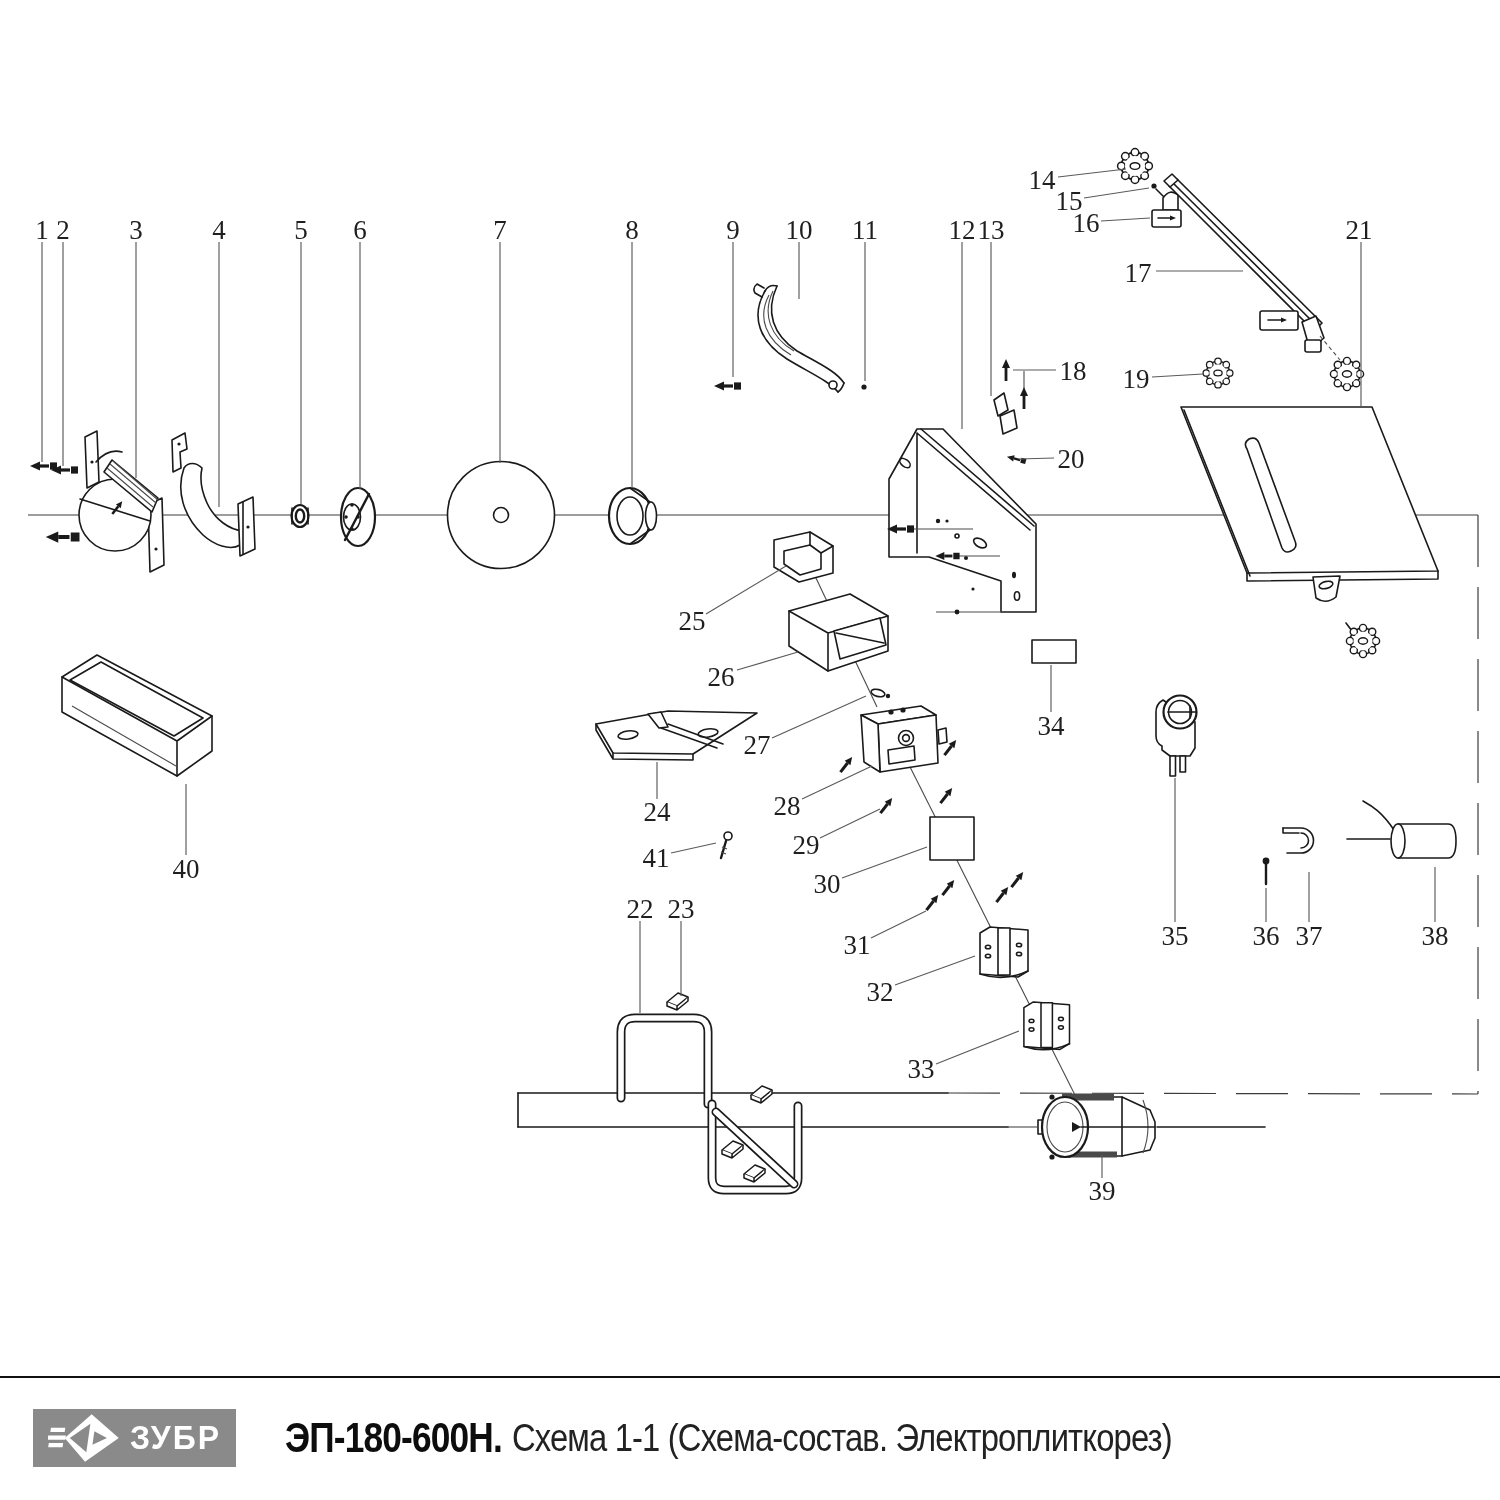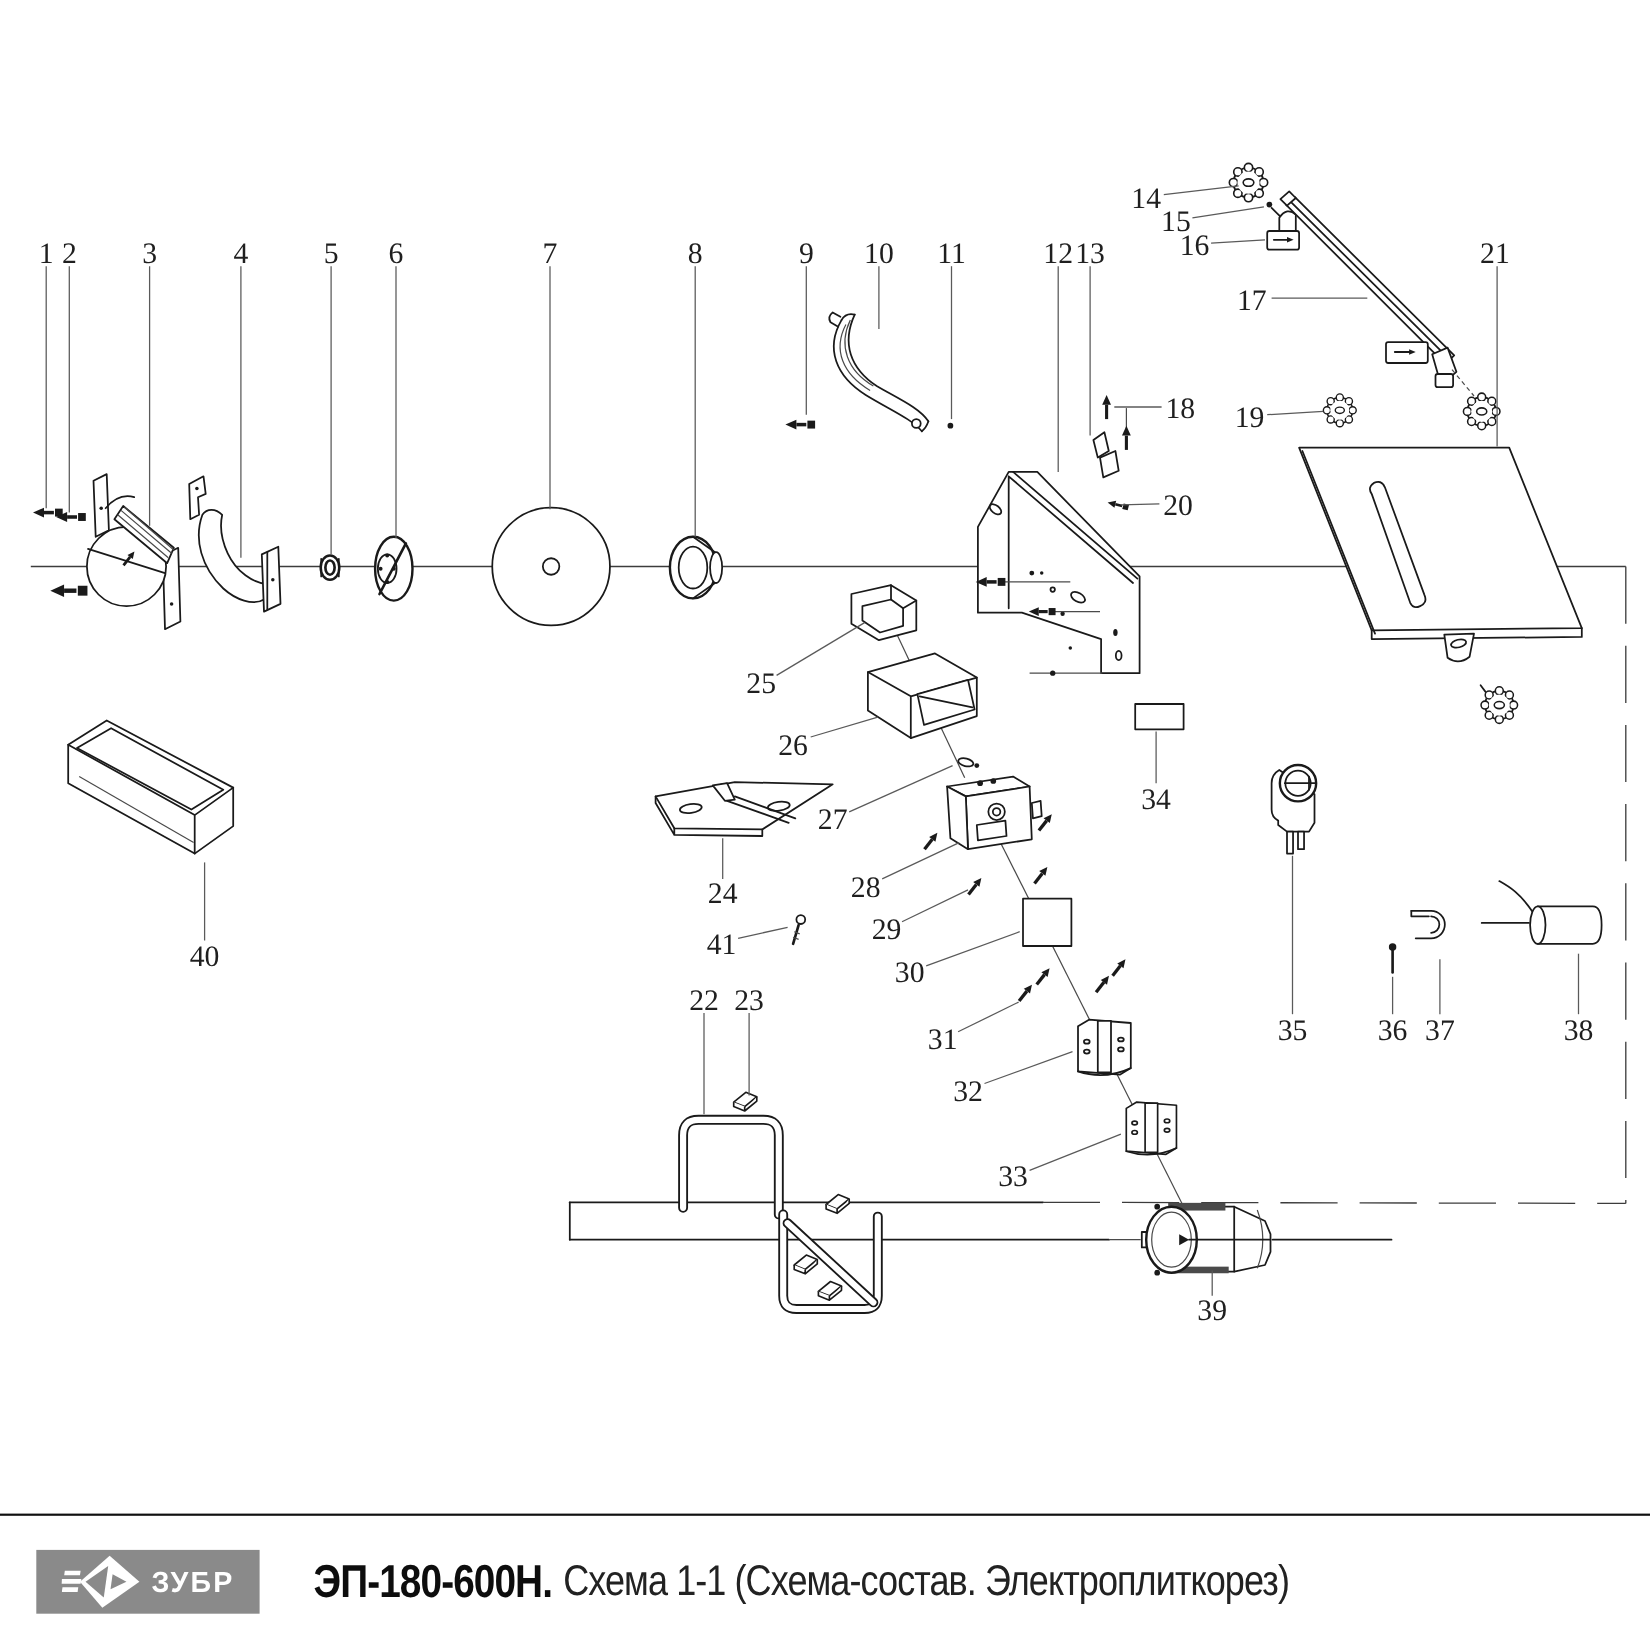--- a/index.html
+++ b/index.html
@@ -16,21 +16,21 @@
   .axis{fill:none;stroke:#3c3c3c;stroke-width:1.2;}
   .dash{fill:none;stroke:#3c3c3c;stroke-width:1.2;stroke-dasharray:52 20;}
   .tube{fill:none;stroke:#1a1a1a;stroke-width:9;stroke-linecap:round;stroke-linejoin:round;}
   .tubecore{fill:none;stroke:#ffffff;stroke-width:5.6;stroke-linecap:round;stroke-linejoin:round;}
   .leader{fill:none;stroke:#5a5a5a;stroke-width:1.15;}
   .callout-num{font-family:"Liberation Serif","DejaVu Serif",serif;font-size:27px;fill:#1f1f1f;text-anchor:middle;}
   
   #footer-rule{position:absolute;left:0;top:1376px;width:1500px;height:0;border-top:2px solid #101010;}
   #logo-box{position:absolute;left:33px;top:1409px;width:203px;height:58px;display:flex;align-items:center;justify-content:center;}
   #logo-inner{display:flex;align-items:center;gap:6px;}
-  #logo-text{color:#fff;font-weight:bold;font-size:26px;letter-spacing:2px;line-height:1;transform:scaleY(1.02);}
+  #logo-text{color:#fff;font-weight:bold;font-size:32px;letter-spacing:2px;line-height:1;transform:scaleY(1.02);}
   #title-wrap{position:absolute;left:285px;top:1404px;height:68px;display:flex;align-items:center;white-space:nowrap;transform:scaleX(0.84);transform-origin:left center;}
   #title-model{font-weight:bold;font-size:42px;color:#0d0d0d;letter-spacing:-1px;}
   #title-rest{font-weight:400;font-size:39px;color:#222;letter-spacing:-1px;margin-left:12px;}
 </style>
 </head>
 <body>
 
 <div id="stage">
 <svg id="dwg" width="1500" height="1380" viewBox="0 0 1500 1380">
   <defs>

